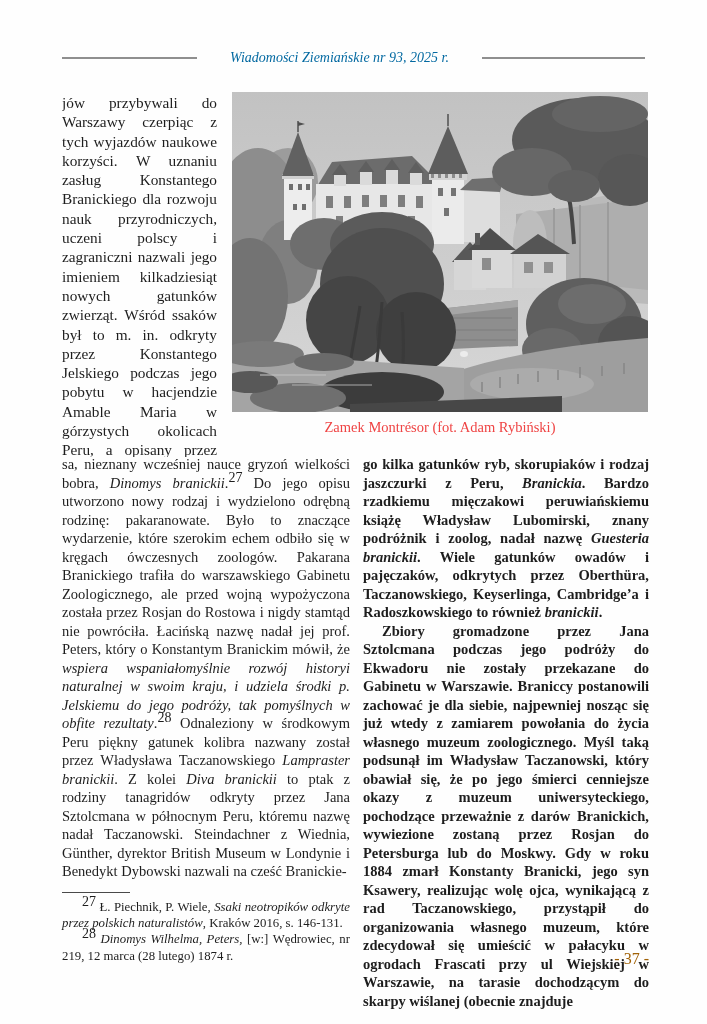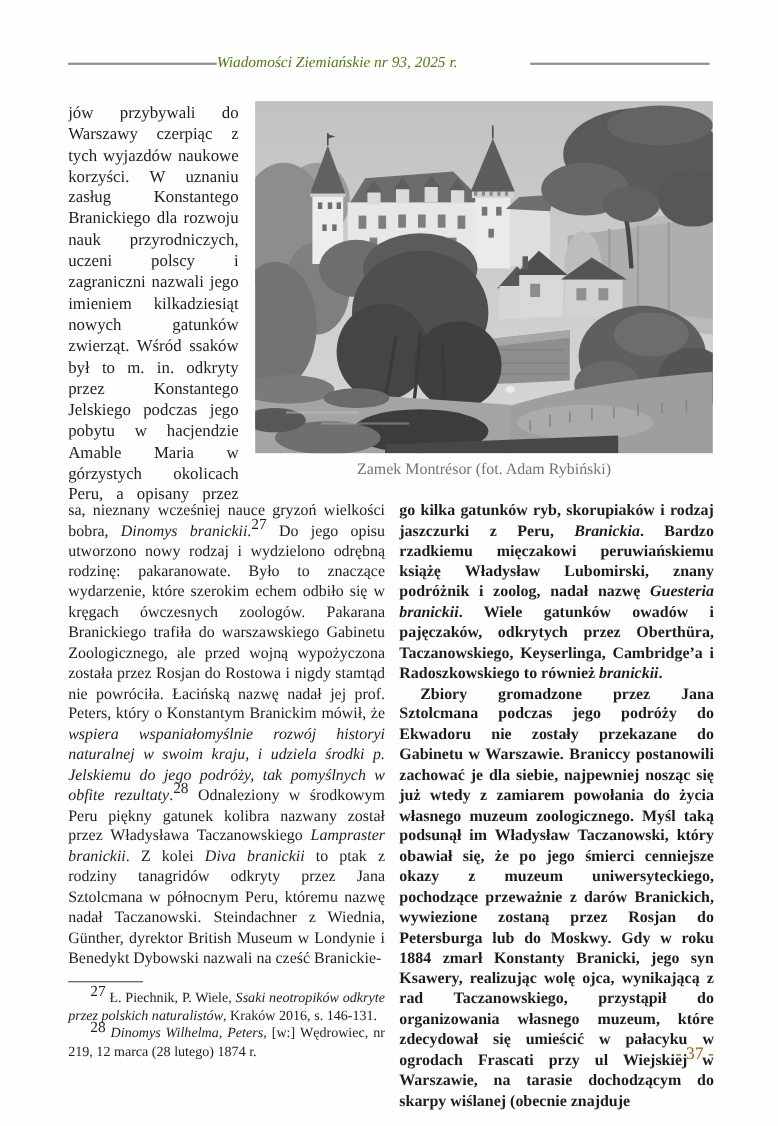--- a/index.html
+++ b/index.html
@@ -6,35 +6,35 @@
   .page{
     position:relative;width:707px;height:1024px;margin:0 auto;
     background:#fefefe;color:#1d1d1d;overflow:hidden;
     font-family:"Liberation Serif","DejaVu Serif",serif;
   }
   
   .pagehead{position:absolute;left:62px;top:50px;width:583px;display:flex;align-items:center;}
   .hrule{height:2px;background:#8f8f8f;flex:0 0 auto;}
   .hrule.left{width:135px;}
   .hrule.right{width:163px;}
-  .pagehead-title{flex:1;text-align:left;font-style:italic;font-size:14px;color:#4d7c0f;white-space:nowrap;}
+  .pagehead-title{flex:1;text-align:center;font-style:italic;font-size:14px;color:#0369a1;white-space:nowrap;}
   
   .col-narrow{position:absolute;left:62px;top:93px;width:155px;height:364px;overflow:hidden;}
   .col-narrow .body-text{font-size:15.3px;line-height:19.3px;}
   .col-left{position:absolute;left:62px;top:455px;width:288px;}
   .col-right{position:absolute;left:363px;top:455px;width:286px;font-weight:bold;}
   .body-text{margin:0;text-align:justify;font-size:14.5px;line-height:18.5px;}
   .indent{text-indent:19px;}
   .it{font-style:italic;}
   sup{font-size:14px;line-height:0;vertical-align:super;}
   
   .photo-block{position:absolute;left:232px;top:92px;width:416px;margin:0;}
   .photo{width:416px;height:320px;background:#c9c9c9;}
   .photo svg{display:block;}
-  .caption{text-align:center;font-size:14.5px;margin-top:7px;color:#737373;}
+  .caption{text-align:center;font-size:14.5px;margin-top:7px;color:#ef4444;}
   
   .fn-rule{width:68px;height:1px;background:#4a4a4a;margin:11px 0 6px 0;}
   .footnote{margin:0;text-align:justify;font-size:12.8px;line-height:16.4px;text-indent:20px;}
   
   .page-number{position:absolute;left:363px;top:950px;width:286px;text-align:right;font-size:16px;color:#a16207;}
 </style>
 </head>
 <body>
 
 <div class="page">

